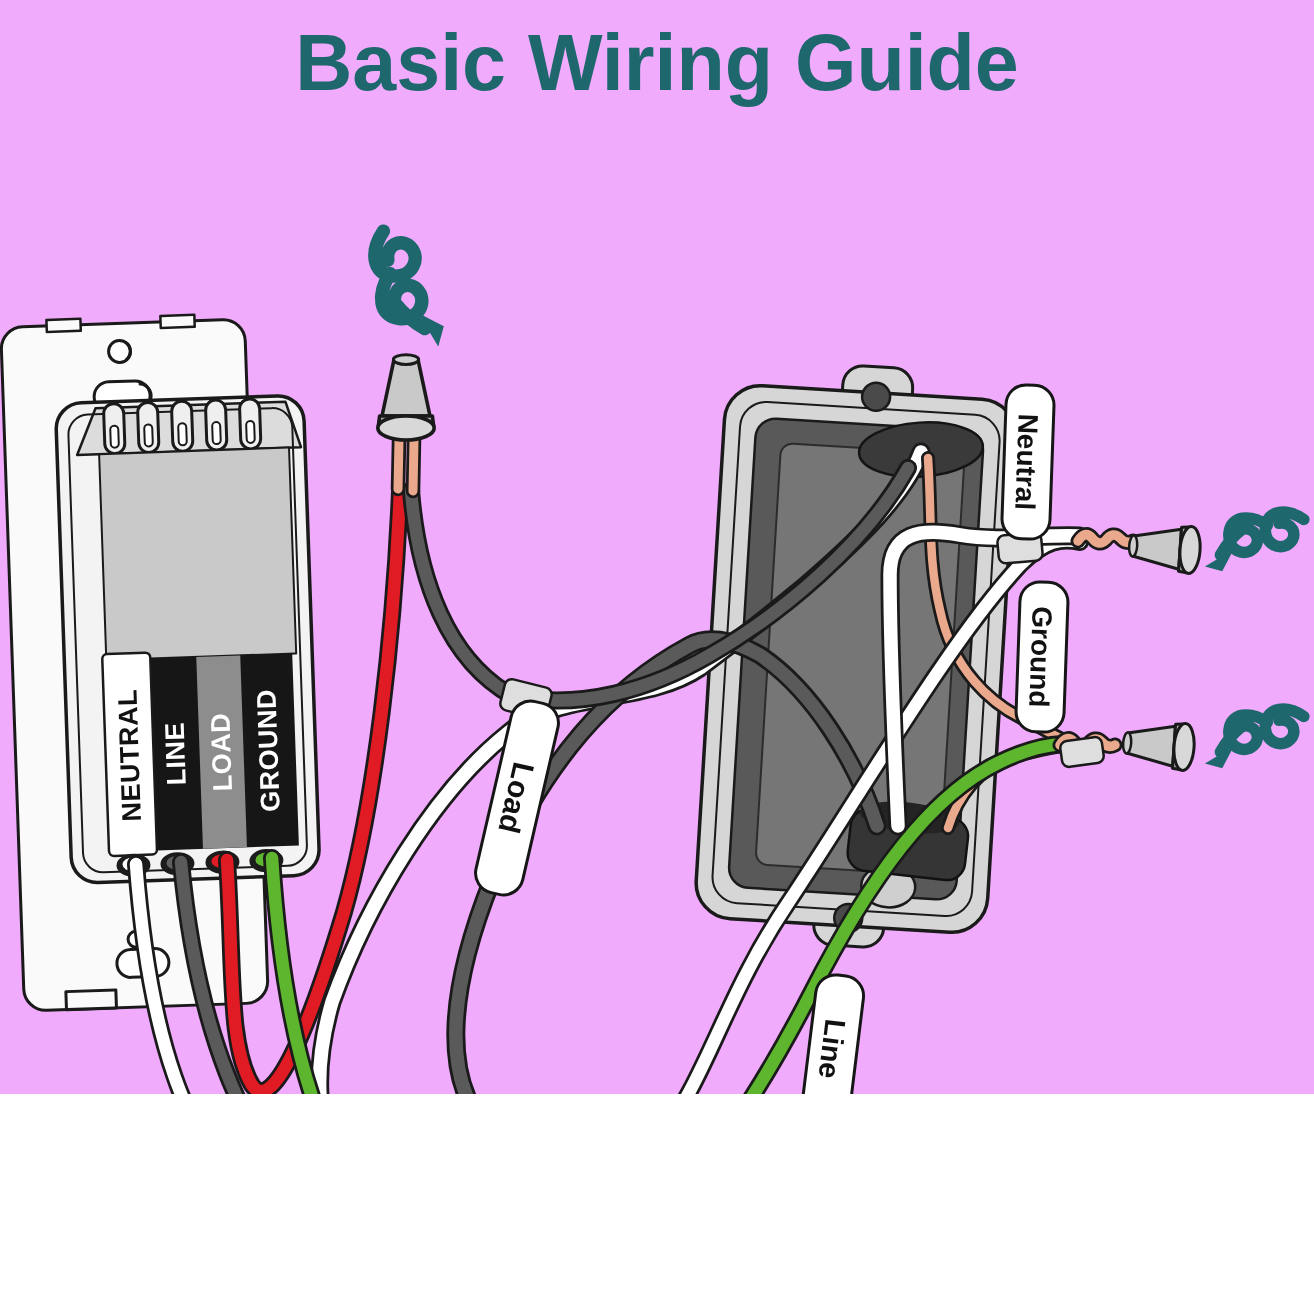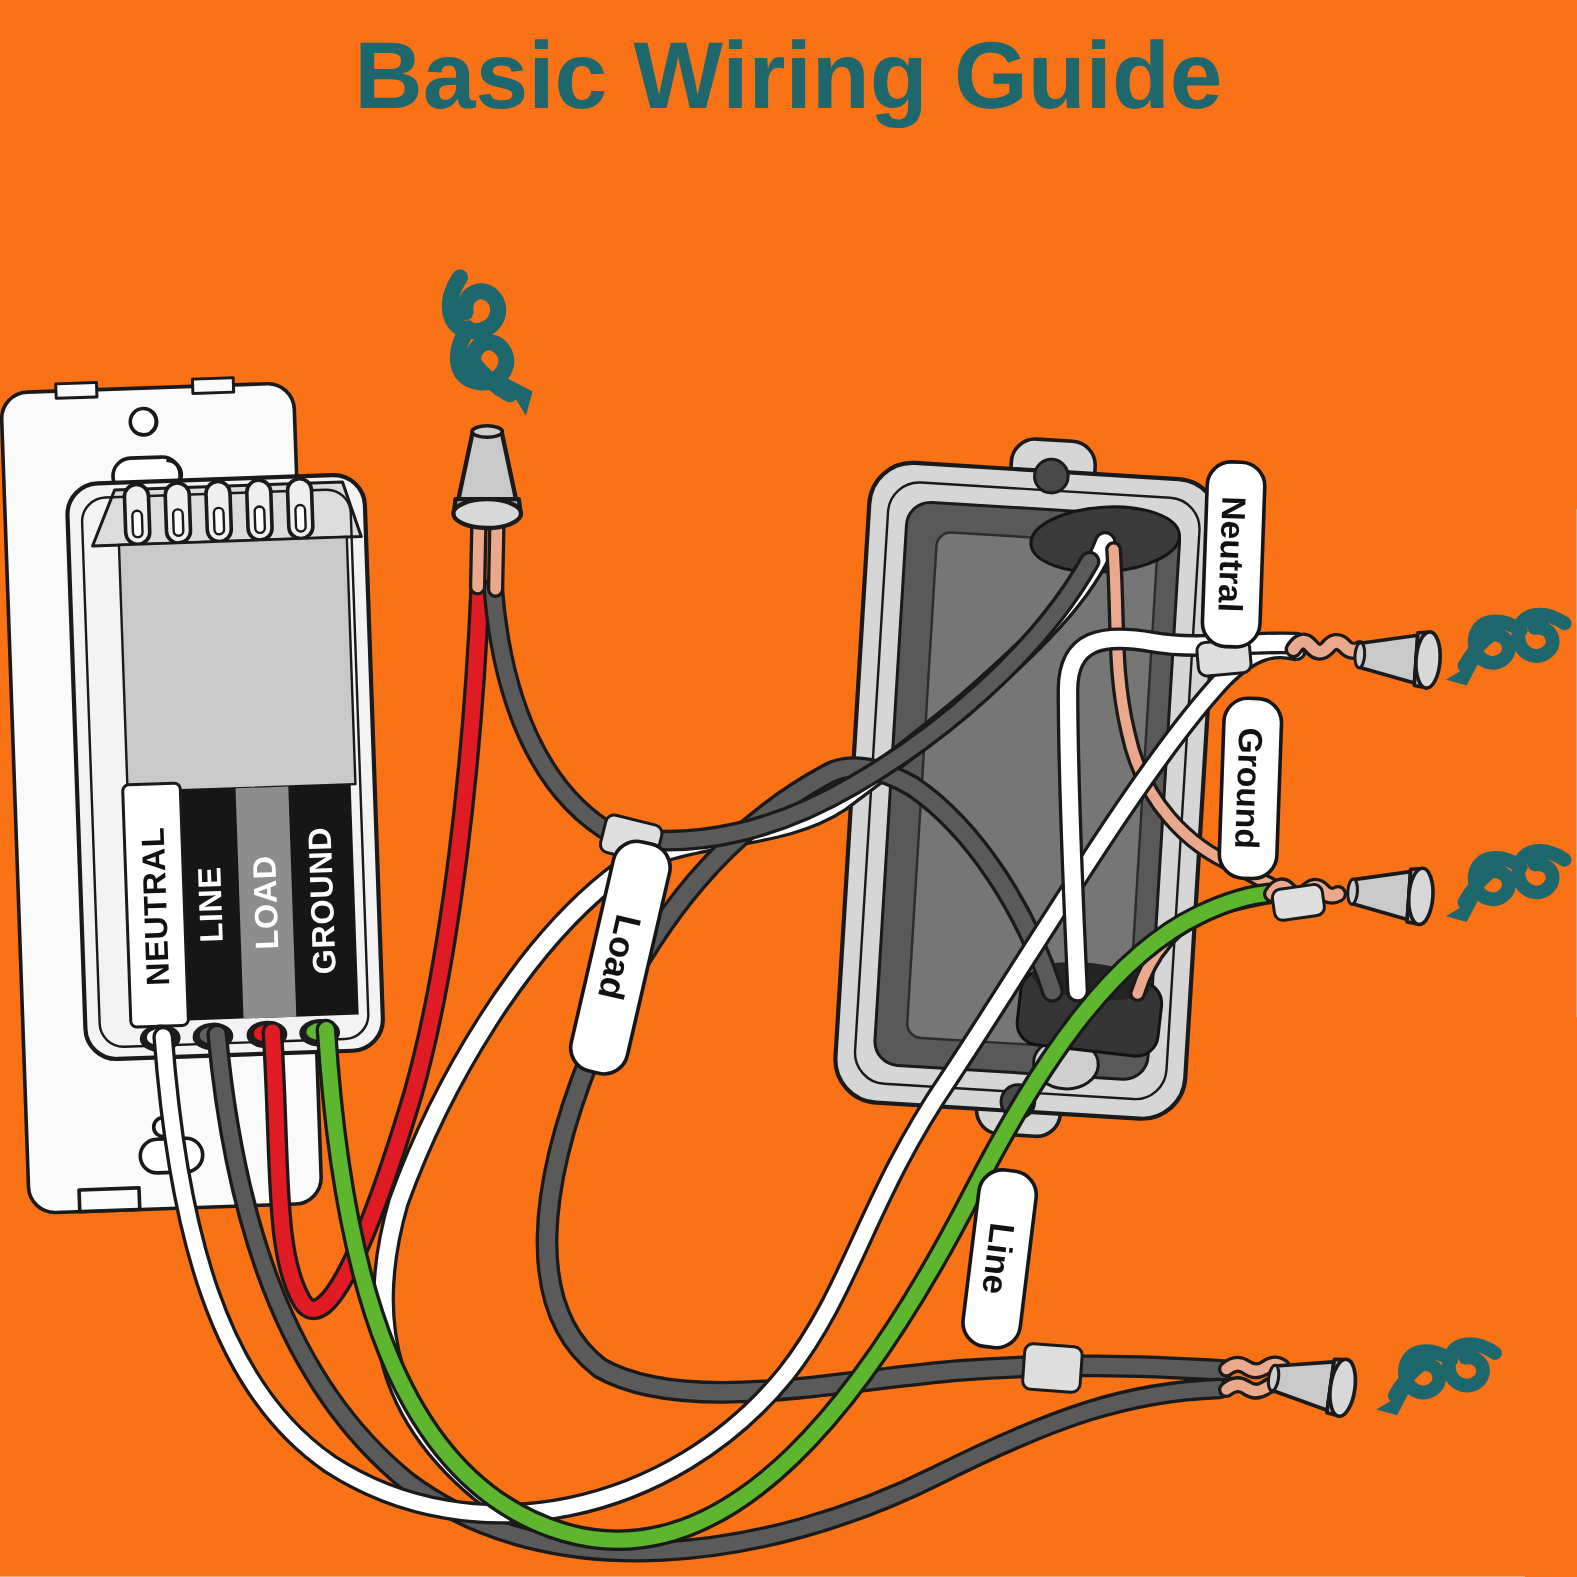--- a/index.html
+++ b/index.html
@@ -1,16 +1,16 @@
 <!DOCTYPE html>
 <html style="--teal: #1e676d; --red_wire: #e01b24; --green_wire: #5db62e; --copper: #eaa98c; --dark_wire: #5a5a5a; --white_wire: #ffffff; --strip_gray: #8d8d8d;"><head>
 <meta charset="utf-8">
 <style>
   html,body{margin:0;padding:0;background:#ffffff;}
-  #canvas{position:relative;width:1314px;height:1314px;background:#f97316;overflow:hidden;
+  #canvas{position:relative;width:1314px;height:1094px;background:#f0abfc;overflow:hidden;
           font-family:"Liberation Sans", sans-serif;}
   svg{position:absolute;left:0;top:0;}
   text{font-family:"Liberation Sans", sans-serif;}
   .wire,.wire-under{fill:none;stroke-linecap:round;stroke-linejoin:round;}
   .ln{stroke:#1a1a1a;stroke-linejoin:round;}
   .tagbox{fill:#ffffff;stroke:#161616;stroke-width:3;}
   .clip{fill:#dedede;stroke:#1a1a1a;stroke-width:2.5;}
   .tagtxt{font-weight:bold;fill:#111111;}
   .striptxt{font-weight:bold;letter-spacing:0.5px;}
 </style>

